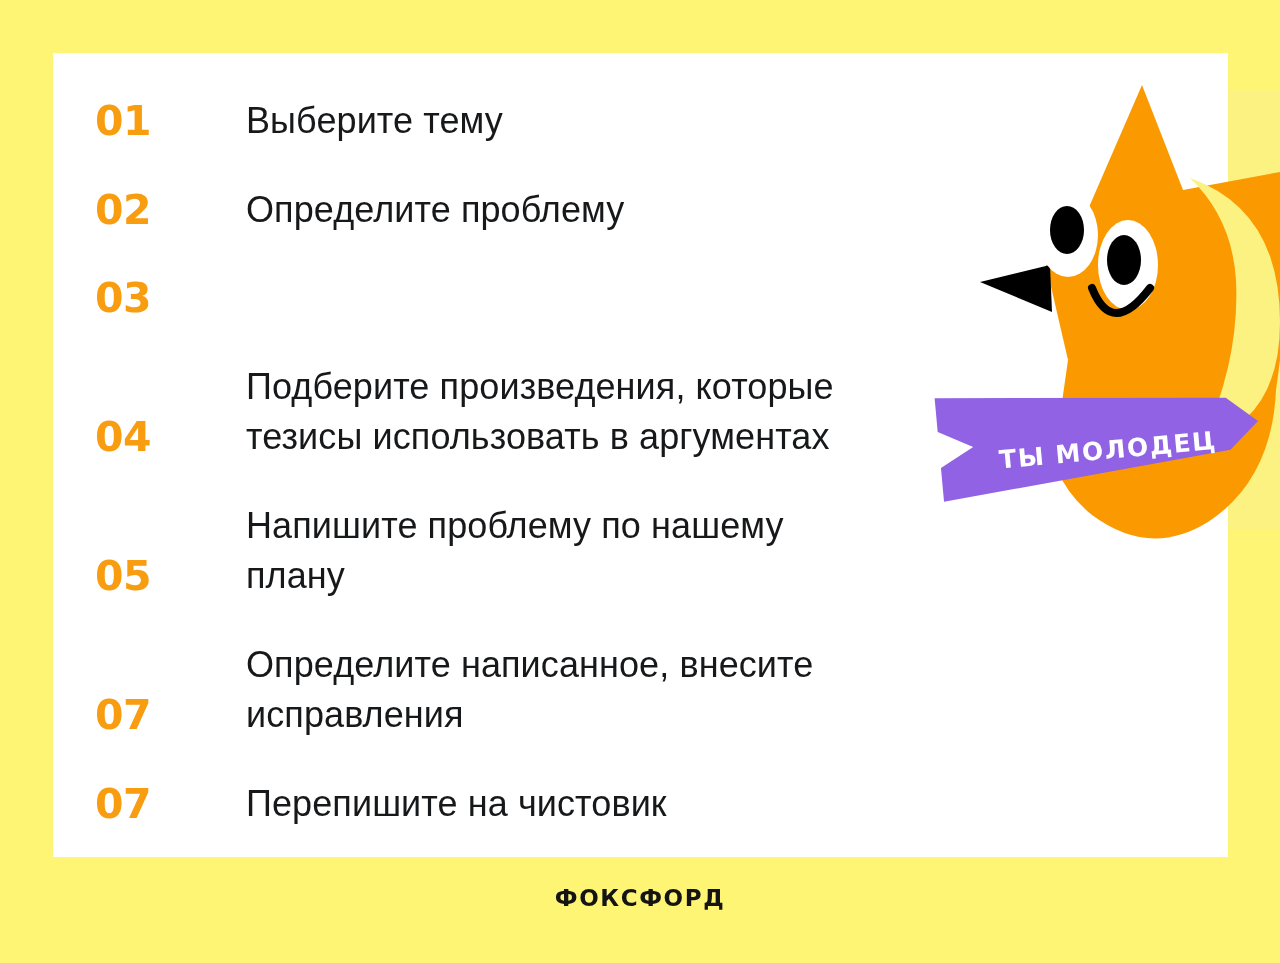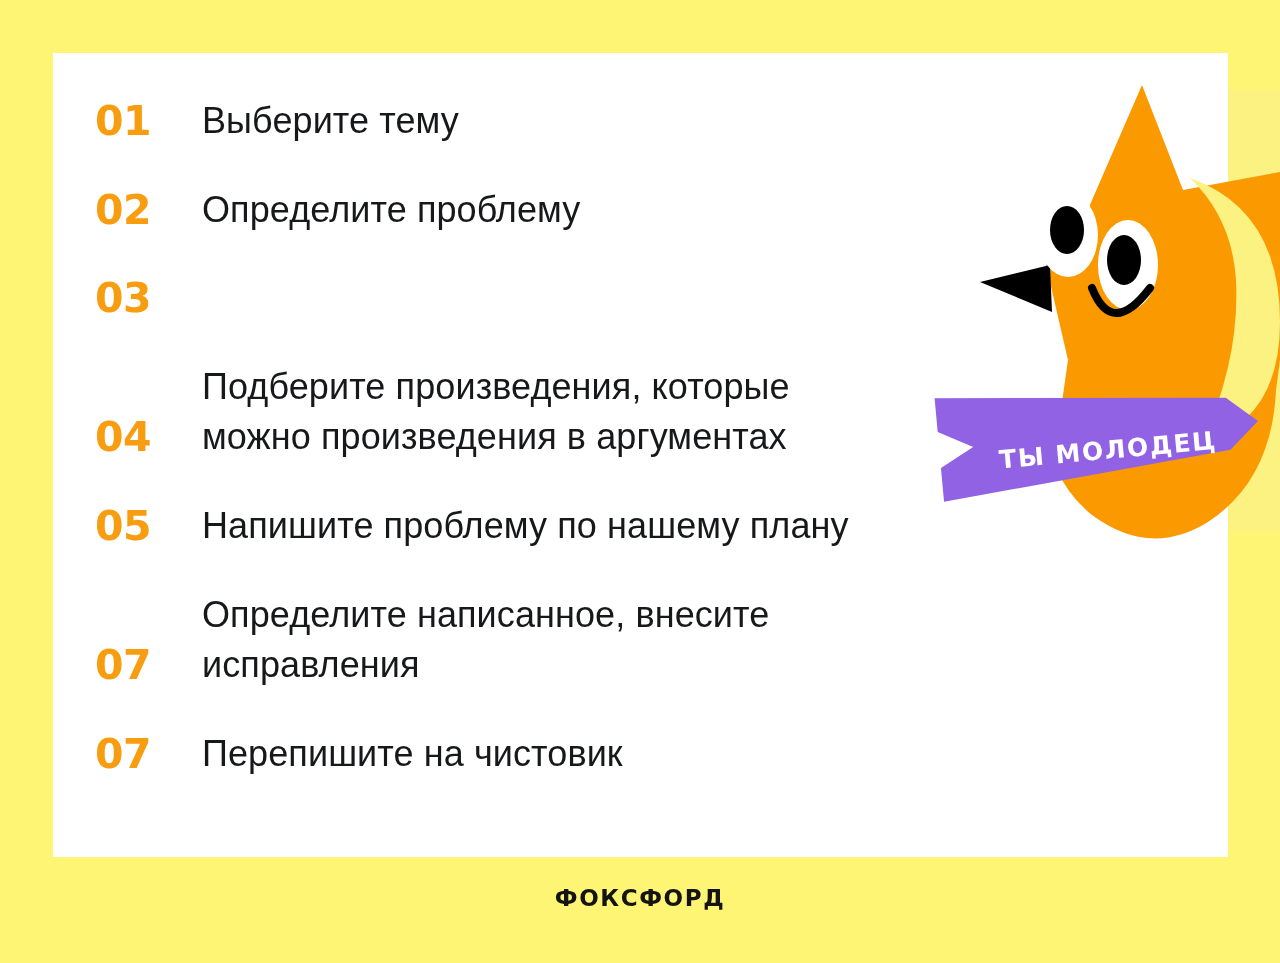--- a/index.html
+++ b/index.html
@@ -43,20 +43,21 @@
     font-family:"DejaVu Sans", sans-serif;
   }
   .txt{
     flex:1 1 auto;
     color:#17181A;
     font-size:36px;
     font-weight:400;
     line-height:50px;
     letter-spacing:0.1px;
     white-space:pre-line;
+    margin-left:44px;
   }
 
   
   .mascot{
     position:absolute;
     left:940px;top:60px;
     width:340px;height:490px;
     pointer-events:none;
   }
 
@@ -173,21 +174,21 @@
       <div class="txt">Определите проблему</div>
     </div>
 
     <div class="row">
       <div class="num">03</div>
     </div>
 
     <div class="row">
       <div class="num">04</div>
       <div class="txt">Подберите произведения, которые
-можно произведения в аргументах</div>
+тезисы использовать в аргументах</div>
     </div>
 
     <div class="row">
       <div class="num">05</div>
       <div class="txt">Напишите проблему по нашему плану</div>
     </div>
 
     <div class="row">
       <div class="num">07</div>
       <div class="txt">Определите написанное, внесите исправления</div>

